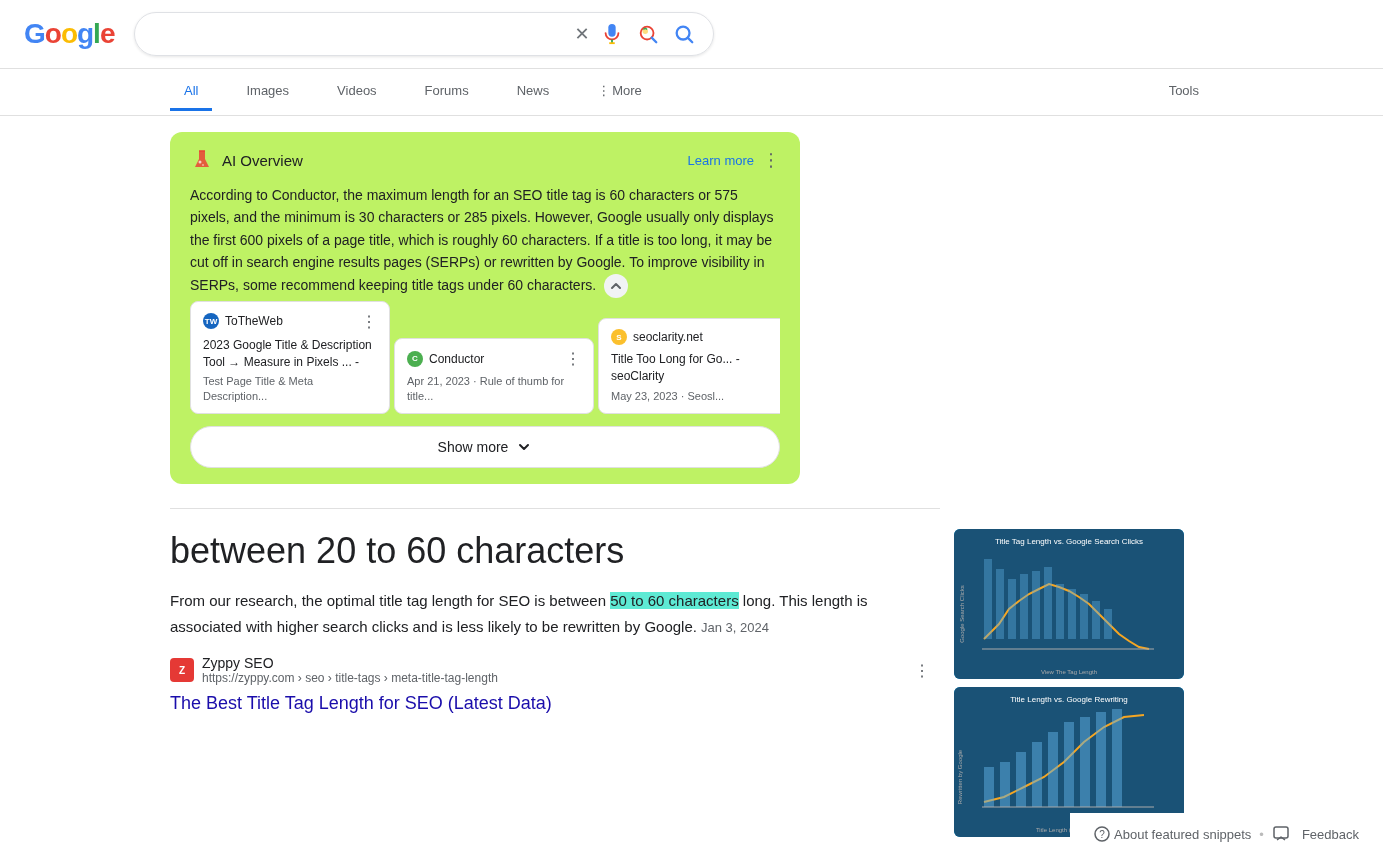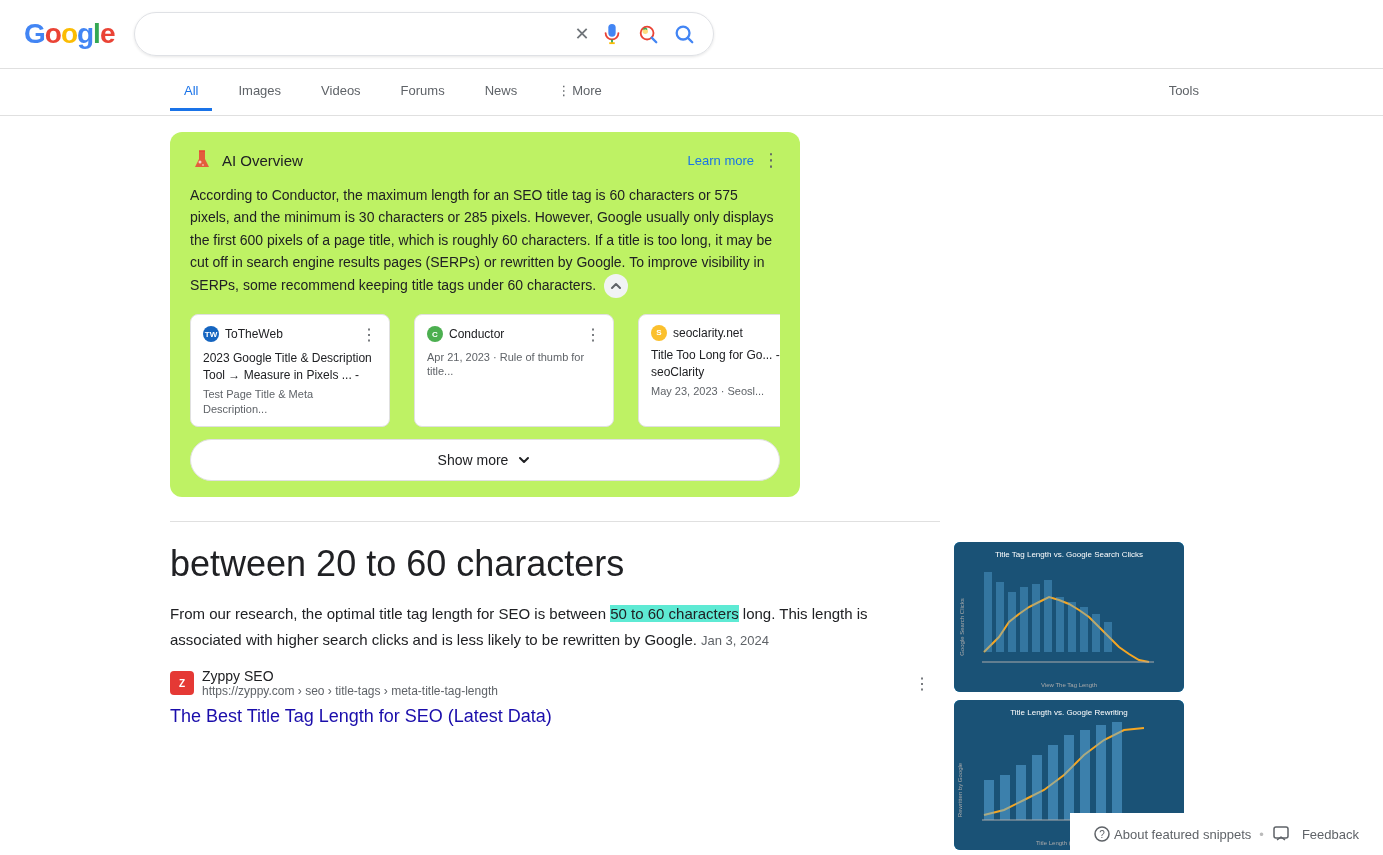--- a/index.html
+++ b/index.html
@@ -56,21 +56,21 @@
     }
     .clear-icon { color: #70757a; font-size: 18px; cursor: pointer; }
     .mic-icon-svg, .lens-icon-svg, .search-icon-svg { width: 22px; height: 22px; }
 
     
     .nav-tabs {
       display: flex;
       align-items: center;
       padding: 4px 170px;
       border-bottom: 1px solid #e0e0e0;
-      gap: 12px;
+      gap: 20px;
     }
     .nav-tab {
       padding: 10px 14px;
       font-size: 13px;
       color: #5f6368;
       cursor: pointer;
       border-bottom: 3px solid transparent;
       text-decoration: none;
       white-space: nowrap;
     }
@@ -143,23 +143,24 @@
       background: #f1f3f4;
       border-radius: 50%;
       cursor: pointer;
       margin-left: 4px;
       vertical-align: middle;
     }
 
     
     .source-cards {
       display: flex;
-      gap: 24px;
-      margin-top: 16px;
+      gap: 4px;
+      margin-top: 3px;
       overflow: hidden;
+      align-items: flex-end;
     }
     .source-card {
       background: #fff;
       border: 1px solid #e0e0e0;
       border-radius: 8px;
       padding: 10px 12px;
       width: 200px;
       flex-shrink: 0;
       cursor: pointer;
     }

